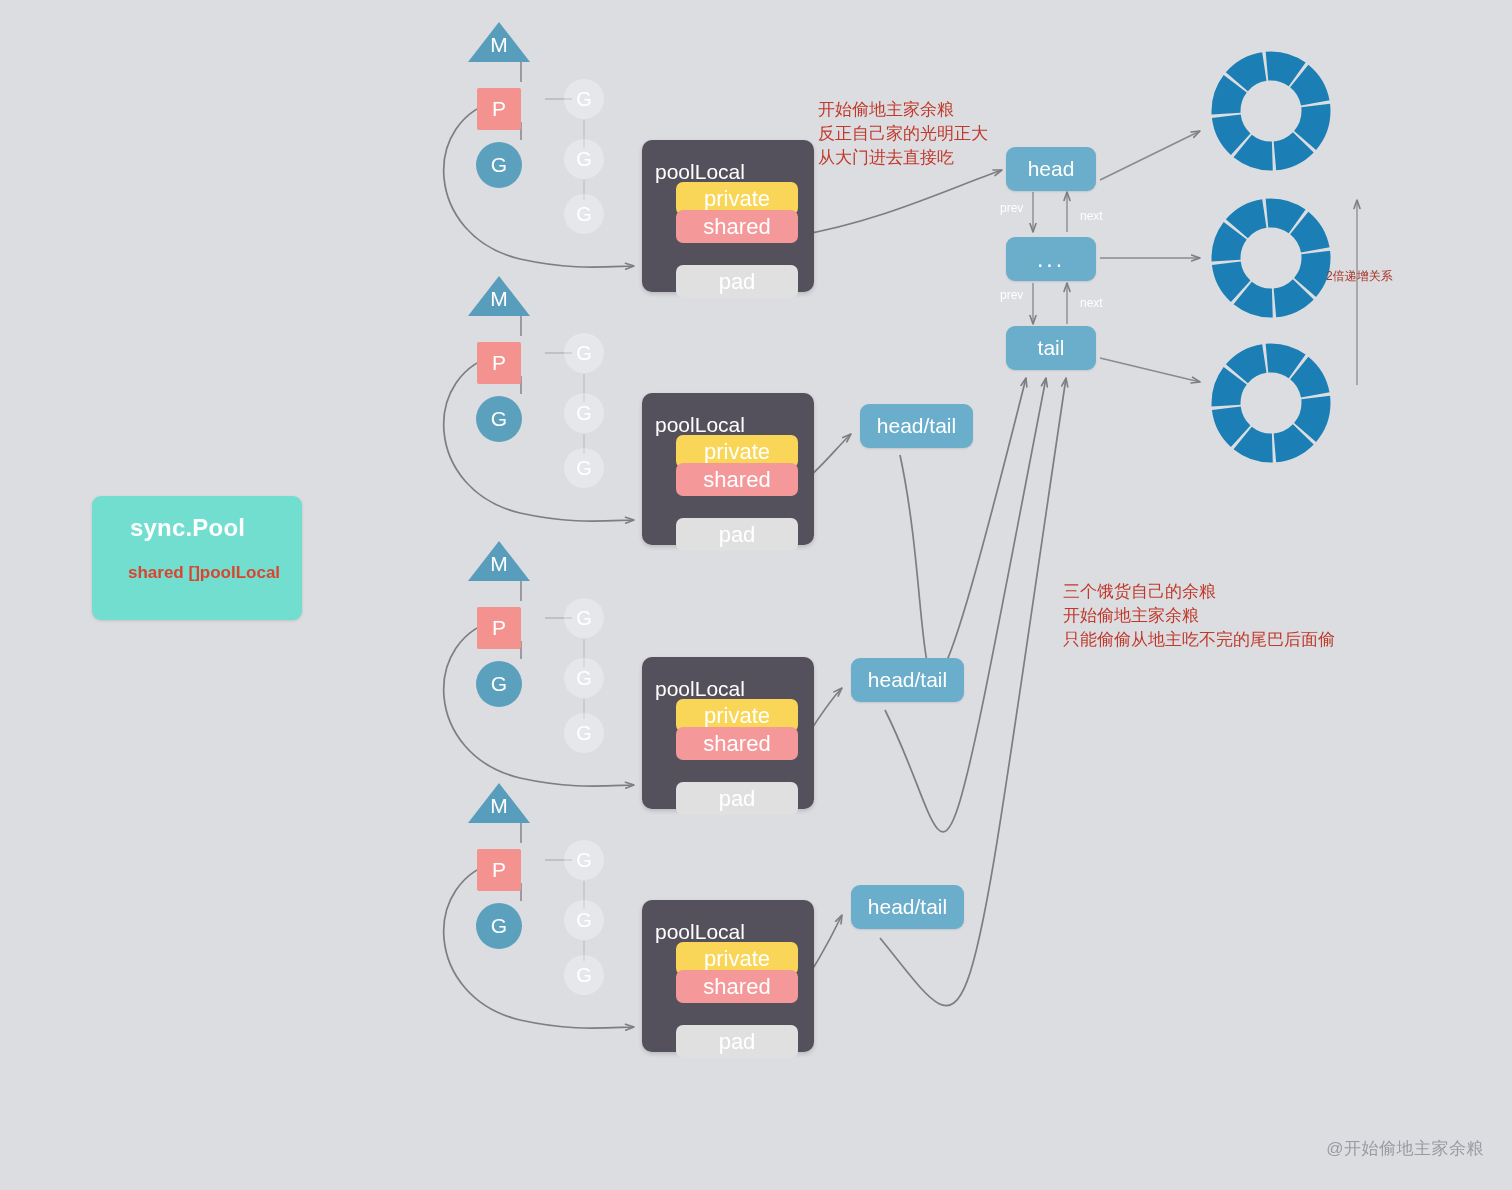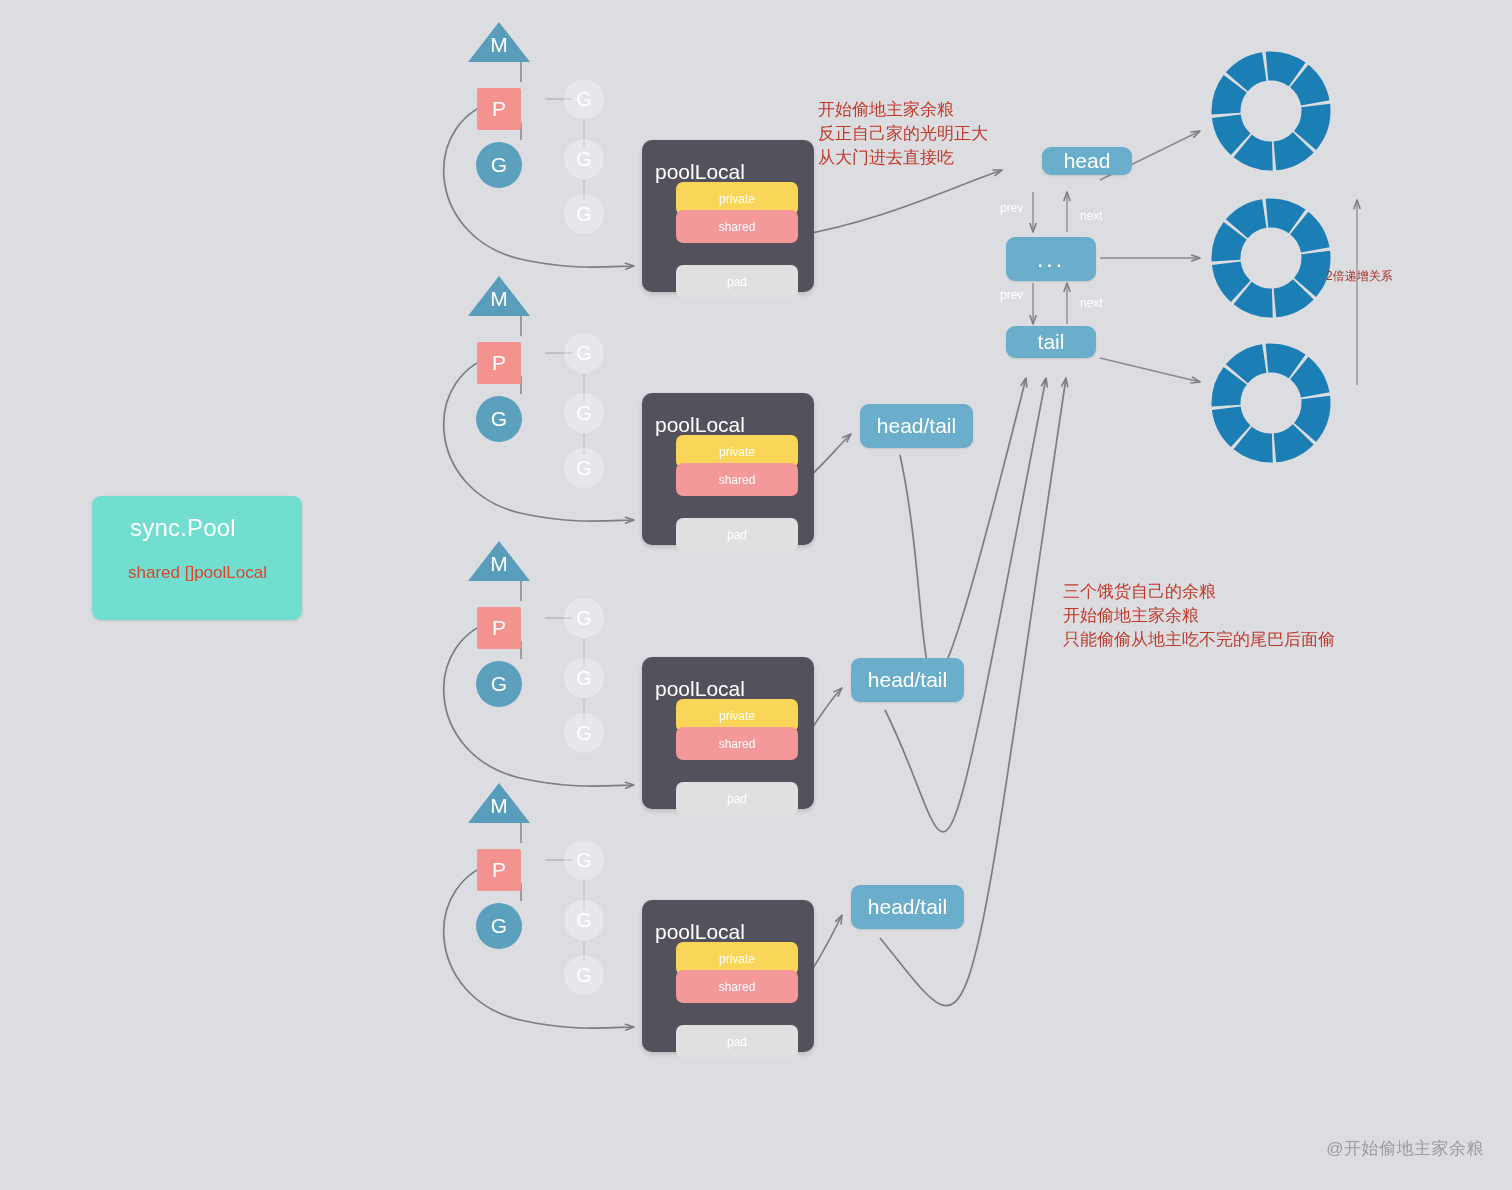--- a/index.html
+++ b/index.html
@@ -12,20 +12,21 @@
   }
   #stage{position:absolute;left:0;top:0;width:1512px;height:1190px;}
   svg.layer{position:absolute;left:0;top:0;width:1512px;height:1190px;pointer-events:none;}
 
   
   .pool-card{
     position:absolute;
     left:92px;top:496px;width:210px;height:124px;
     background:#72ded0;border-radius:9px;
     box-shadow:0 1px 3px rgba(0,0,0,.12);
+    font-weight:bold;
   }
   .pool-card .title{
     position:absolute;left:38px;top:18px;
     color:#ffffff;font-size:24px;letter-spacing:.2px;
   }
   .pool-card .sub{
     position:absolute;left:36px;top:67px;
     color:#d9452f;font-size:17px;
   }
 
@@ -72,21 +73,21 @@
     box-shadow:0 2px 4px rgba(0,0,0,.16);
   }
   .poollocal .pl-title{
     position:absolute;left:13px;top:8px;
     color:#ffffff;font-size:21px;margin-top:12px;
   }
   .slot{
     position:absolute;left:34px;width:122px;height:33px;
     border-radius:7px;
     display:flex;align-items:center;justify-content:center;
-    color:#ffffff;font-size:12px;
+    color:#ffffff;font-size:22px;
   }
   .slot.private{top:42px;background:#fad658;}
   .slot.shared {top:70px;background:#f5989a;}
   .slot.pad    {top:125px;background:#e0e0e0;}
 
   
   .bnode{
     position:absolute;background:#6aaecb;border-radius:9px;
     display:flex;align-items:center;justify-content:center;
     color:#ffffff;font-size:21px;
@@ -284,23 +285,23 @@
     <div class="pl-title">poolLocal</div>
     <div class="slot private">private</div>
     <div class="slot shared">shared</div>
     <div class="slot pad">pad</div>
   </div>
 
   <div class="bnode" style="left:860px;top:404px;width:113px;height:44px;">head/tail</div>
   <div class="bnode" style="left:851px;top:658px;width:113px;height:44px;">head/tail</div>
   <div class="bnode" style="left:851px;top:885px;width:113px;height:44px;">head/tail</div>
 
-  <div class="bnode" style="left:1006px;top:147px;width:90px;height:28px;margin-left:36px;">head</div>
+  <div class="bnode" style="left:1006px;top:147px;width:90px;height:44px;">head</div>
   <div class="bnode dots" style="left:1006px;top:237px;width:90px;height:44px;">...</div>
-  <div class="bnode" style="left:1006px;top:326px;width:90px;height:32px;">tail</div>
+  <div class="bnode" style="left:1006px;top:326px;width:90px;height:44px;">tail</div>
 
   <div class="edge-label" style="left:1000px;top:201px;">prev</div>
   <div class="edge-label" style="left:1080px;top:209px;">next</div>
   <div class="edge-label" style="left:1000px;top:288px;">prev</div>
   <div class="edge-label" style="left:1080px;top:296px;">next</div>
 
   <div class="anno" style="left:818px;top:98px;">开始偷地主家余粮
 反正自己家的光明正大
 从大门进去直接吃</div>
 

